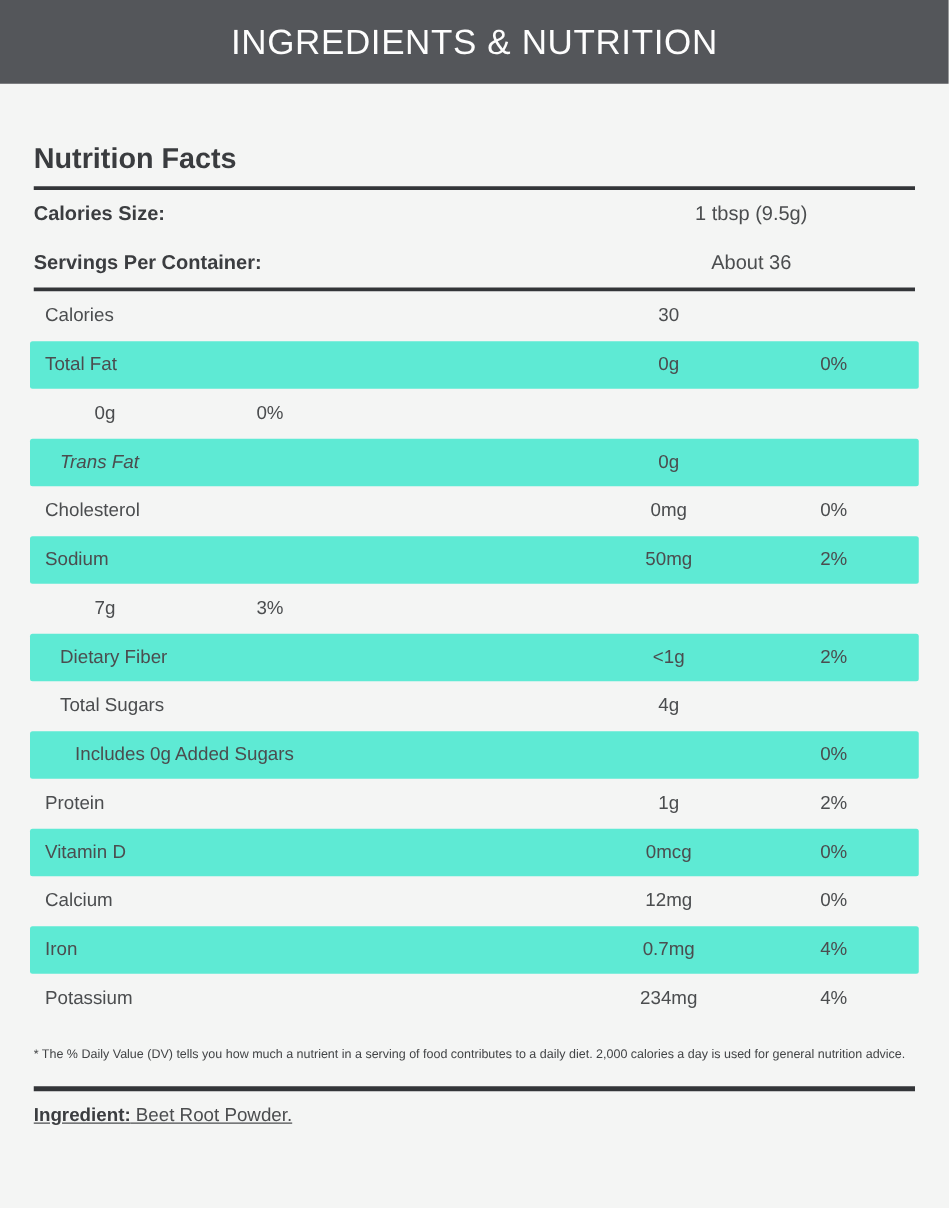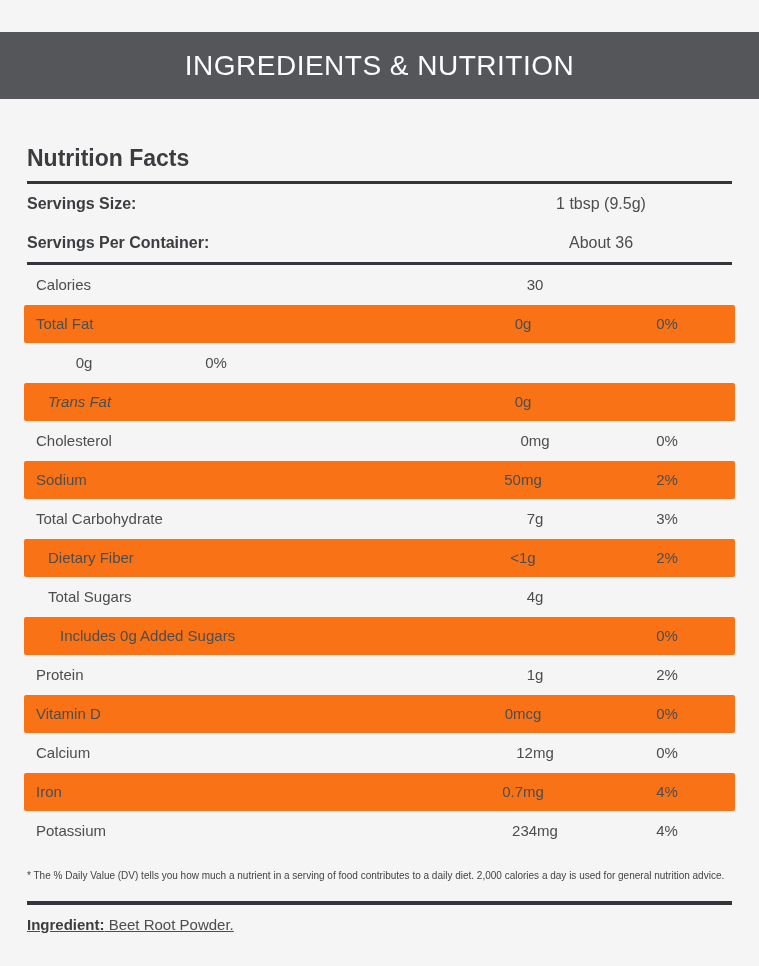--- a/index.html
+++ b/index.html
@@ -12,21 +12,20 @@
     height: 966px;
     overflow: hidden;
   }
   .topbar {
     width: 759px;
     height: 67px;
     background: #54565a;
     display: flex;
     align-items: center;
     justify-content: center;
-    margin-top: 32px;
   }
   .topbar h1 {
     color: #fdfdfd;
     font-size: 28px;
     font-weight: 500;
     letter-spacing: 0.5px;
   }
   .label-wrap {
     margin: 0 24px;
     width: 711px;
@@ -90,25 +89,24 @@
     line-height: 23px;
   }
   .nrow {
     display: flex;
     align-items: center;
     height: 39px;
     font-size: 15px;
     color: #4b4d4f;
   }
   .nrow--white {
-    background: #f97316;
+    background: #5eead4;
     border-radius: 2px;
     height: 38px;
     margin: 0.5px 0;
-    gap: 12px;
   }
   .nrow .cell-name {
     flex: 1;
     padding-left: 12px;
   }
   .nrow.indent-1 .cell-name { padding-left: 24px; }
   .nrow.indent-2 .cell-name { padding-left: 36px; }
   .nrow.italic .cell-name { font-style: italic; }
   .footnote {
     padding: 12px 3px 0 3px;
@@ -134,21 +132,21 @@
 <header class="topbar">
   <h1>INGREDIENTS &amp; NUTRITION</h1>
 </header>
 
 <main class="label-wrap">
 
   <h2 class="nf-title">Nutrition Facts</h2>
   <div class="rule rule-title"></div>
 
   <div class="serving-row">
-    <span class="s-label">Servings Size:</span>
+    <span class="s-label">Calories Size:</span>
     <span class="s-value">1 tbsp (9.5g)</span>
   </div>
 
   <div class="serving-row">
     <span class="s-label">Servings Per Container:</span>
     <span class="s-value">About 36</span>
   </div>
 
   <div class="rule rule-head"></div>
 
@@ -183,21 +181,20 @@
       <div class="cell-dv">0%</div>
     </div>
 
     <div class="nrow nrow--white">
       <div class="cell-name">Sodium</div>
       <div class="cell-amount">50mg</div>
       <div class="cell-dv">2%</div>
     </div>
 
     <div class="nrow">
-      <div class="cell-name">Total Carbohydrate</div>
       <div class="cell-amount">7g</div>
       <div class="cell-dv">3%</div>
     </div>
 
     <div class="nrow nrow--white indent-1">
       <div class="cell-name">Dietary Fiber</div>
       <div class="cell-amount">&lt;1g</div>
       <div class="cell-dv">2%</div>
     </div>
 

